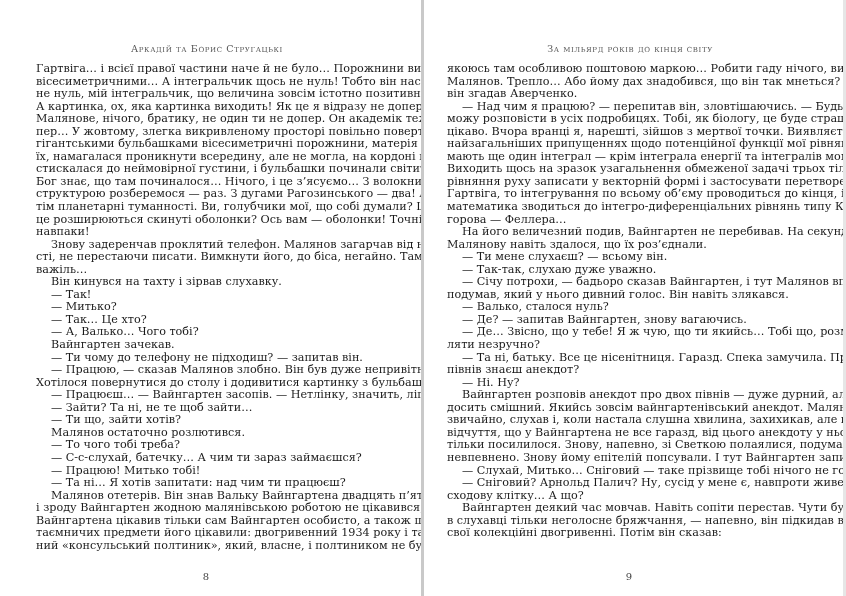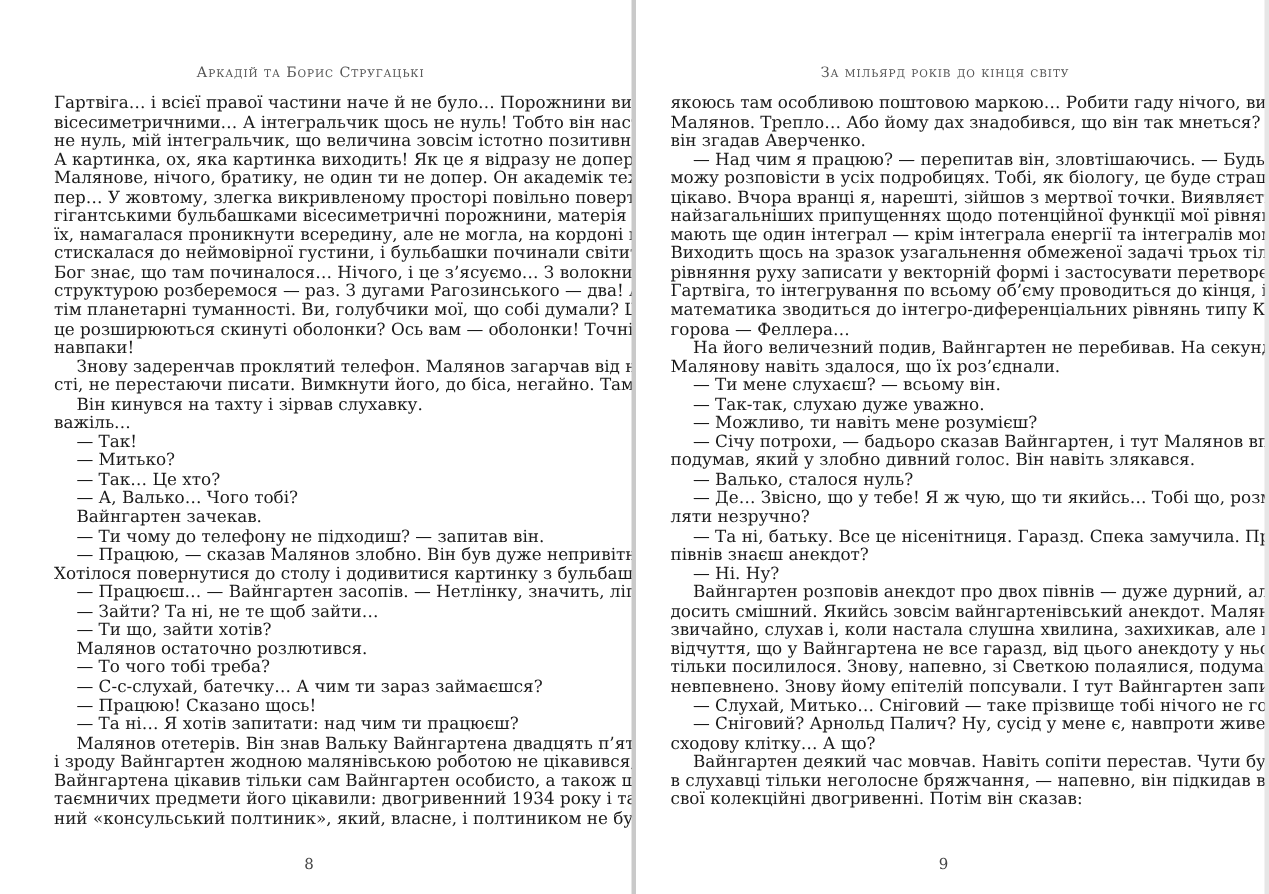--- a/index.html
+++ b/index.html
@@ -41,37 +41,37 @@
         <span class="line">гігантськими бульбашками вісесиметричні порожнини, матерія обтікала</span>
         <span class="line">їх, намагалася проникнути всередину, але не могла, на кордоні матерія</span>
         <span class="line">стискалася до неймовірної густини, і бульбашки починали світитися.</span>
         <span class="line">Бог знає, що там починалося… Нічого, і це з’ясуємо… З волокнистою</span>
         <span class="line">структурою розберемося — раз. З дугами Рагозинського — два! А по-</span>
         <span class="line">тім планетарні туманності. Ви, голубчики мої, що собі думали? Що</span>
         <span class="line">це розширюються скинуті оболонки? Ось вам — оболонки! Точнісінько</span>
         <span class="line last">навпаки!</span>
         <span class="line indent">Знову задеренчав проклятий телефон. Малянов загарчав від ненави-</span>
         <span class="line">сті, не перестаючи писати. Вимкнути його, до біса, негайно. Там є такий</span>
+        <span class="line last">важіль…</span>
         <span class="line indent last">Він кинувся на тахту і зірвав слухавку.</span>
-        <span class="line last">важіль…</span>
         <span class="line indent last">— Так!</span>
         <span class="line indent last">— Митько?</span>
         <span class="line indent last">— Так… Це хто?</span>
         <span class="line indent last">— А, Валько… Чого тобі?</span>
         <span class="line indent last">Вайнгартен зачекав.</span>
         <span class="line indent last">— Ти чому до телефону не підходиш? — запитав він.</span>
         <span class="line indent">— Працюю, — сказав Малянов злобно. Він був дуже непривітний.</span>
         <span class="line last">Хотілося повернутися до столу і додивитися картинку з бульбашками.</span>
         <span class="line indent last">— Працюєш… — Вайнгартен засопів. — Нетлінку, значить, ліпиш…</span>
         <span class="line indent last">— Зайти? Та ні, не те щоб зайти…</span>
         <span class="line indent last">— Ти що, зайти хотів?</span>
         <span class="line indent last">Малянов остаточно розлютився.</span>
         <span class="line indent last">— То чого тобі треба?</span>
         <span class="line indent last">— С-с-слухай, батечку… А чим ти зараз займаєшся?</span>
-        <span class="line indent last">— Працюю! Сказано щось!</span>
+        <span class="line indent last">— Працюю! Митько тобі!</span>
         <span class="line indent last">— Та ні… Я хотів запитати: над чим ти працюєш?</span>
         <span class="line indent">Малянов отетерів. Він знав Вальку Вайнгартена двадцять п’ять років,</span>
         <span class="line">і зроду Вайнгартен жодною малянівською роботою не цікавився, зроду</span>
         <span class="line">Вайнгартена цікавив тільки сам Вайнгартен особисто, а також ще два</span>
         <span class="line">таємничих предмети його цікавили: двогривенний 1934 року і так зва-</span>
         <span class="line">ний «консульський полтиник», який, власне, і полтиником не був, а був</span>
       </div>
     <div class="folio">8</div>
   </div>
   <div class="gutter"></div>
@@ -88,24 +88,24 @@
         <span class="line">мають ще один інтеграл — крім інтеграла енергії та інтегралів моментів.</span>
         <span class="line">Виходить щось на зразок узагальнення обмеженої задачі трьох тіл. Якщо</span>
         <span class="line">рівняння руху записати у векторній формі і застосувати перетворення</span>
         <span class="line">Гартвіга, то інтегрування по всьому об’єму проводиться до кінця, і вся</span>
         <span class="line">математика зводиться до інтегро-диференціальних рівнянь типу Колмо-</span>
         <span class="line last">горова — Феллера…</span>
         <span class="line indent">На його величезний подив, Вайнгартен не перебивав. На секунду</span>
         <span class="line last">Малянову навіть здалося, що їх роз’єднали.</span>
         <span class="line indent last">— Ти мене слухаєш? — всьому він.</span>
         <span class="line indent last">— Так-так, слухаю дуже уважно.</span>
-        <span class="line indent last">— Можливо, ти навіть мене розумієш?</span>
         <span class="line indent">— Січу потрохи, — бадьоро сказав Вайнгартен, і тут Малянов вперше</span>
-        <span class="line last">подумав, який у злобно дивний голос. Він навіть злякався.</span>
+        <span class="line last">подумав, який у нього дивний голос. Він навіть злякався.</span>
         <span class="line indent last">— Валько, сталося нуль?</span>
+        <span class="line indent last">— Де? — запитав Вайнгартен, знову вагаючись.</span>
         <span class="line indent">— Де… Звісно, що у тебе! Я ж чую, що ти якийсь… Тобі що, розмов-</span>
         <span class="line last">ляти незручно?</span>
         <span class="line indent">— Та ні, батьку. Все це нісенітниця. Гаразд. Спека замучила. Про двох</span>
         <span class="line last">півнів знаєш анекдот?</span>
         <span class="line indent last">— Ні. Ну?</span>
         <span class="line indent">Вайнгартен розповів анекдот про двох півнів — дуже дурний, але</span>
         <span class="line">досить смішний. Якийсь зовсім вайнгартенівський анекдот. Малянов,</span>
         <span class="line">звичайно, слухав і, коли настала слушна хвилина, захихикав, але неясне</span>
         <span class="line">відчуття, що у Вайнгартена не все гаразд, від цього анекдоту у нього</span>
         <span class="line">тільки посилилося. Знову, напевно, зі Светкою полаялися, подумав він</span>

